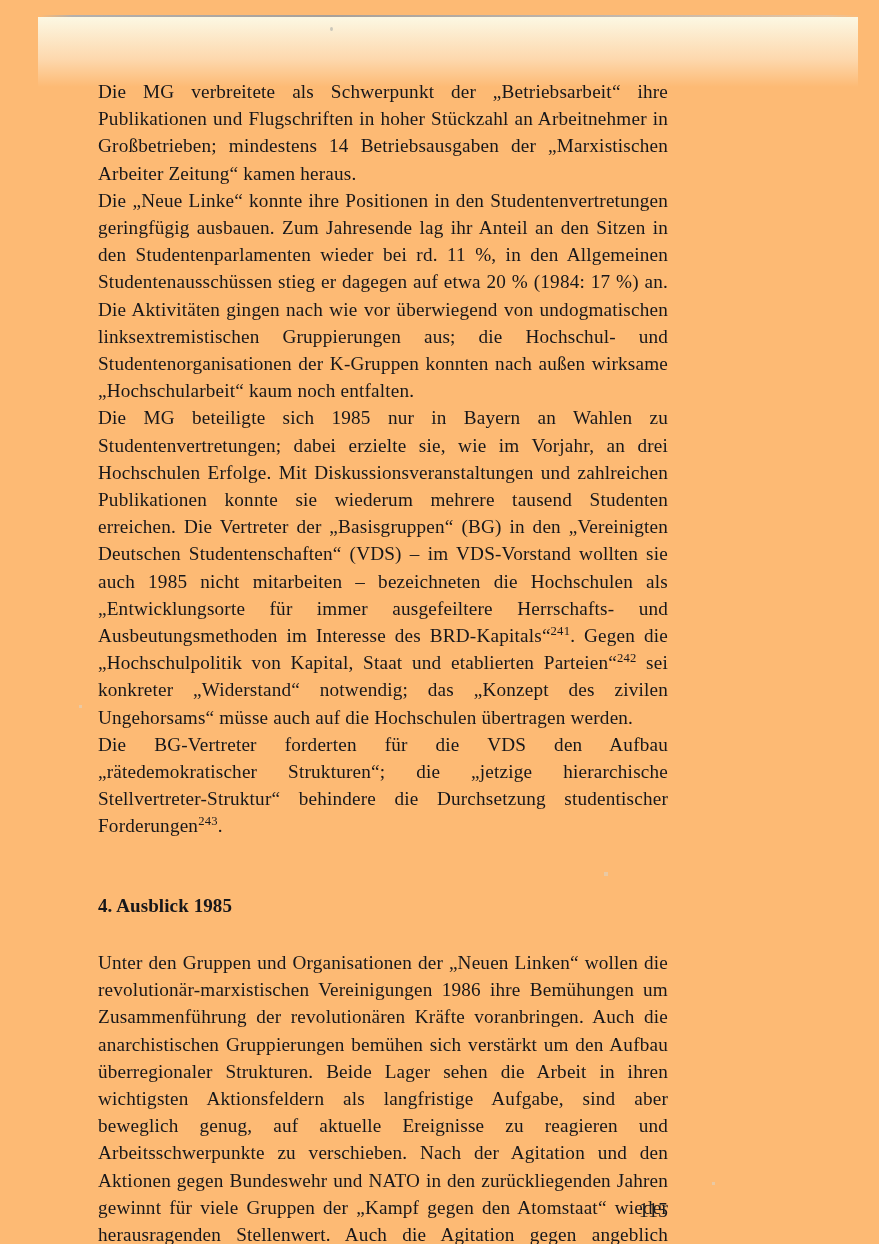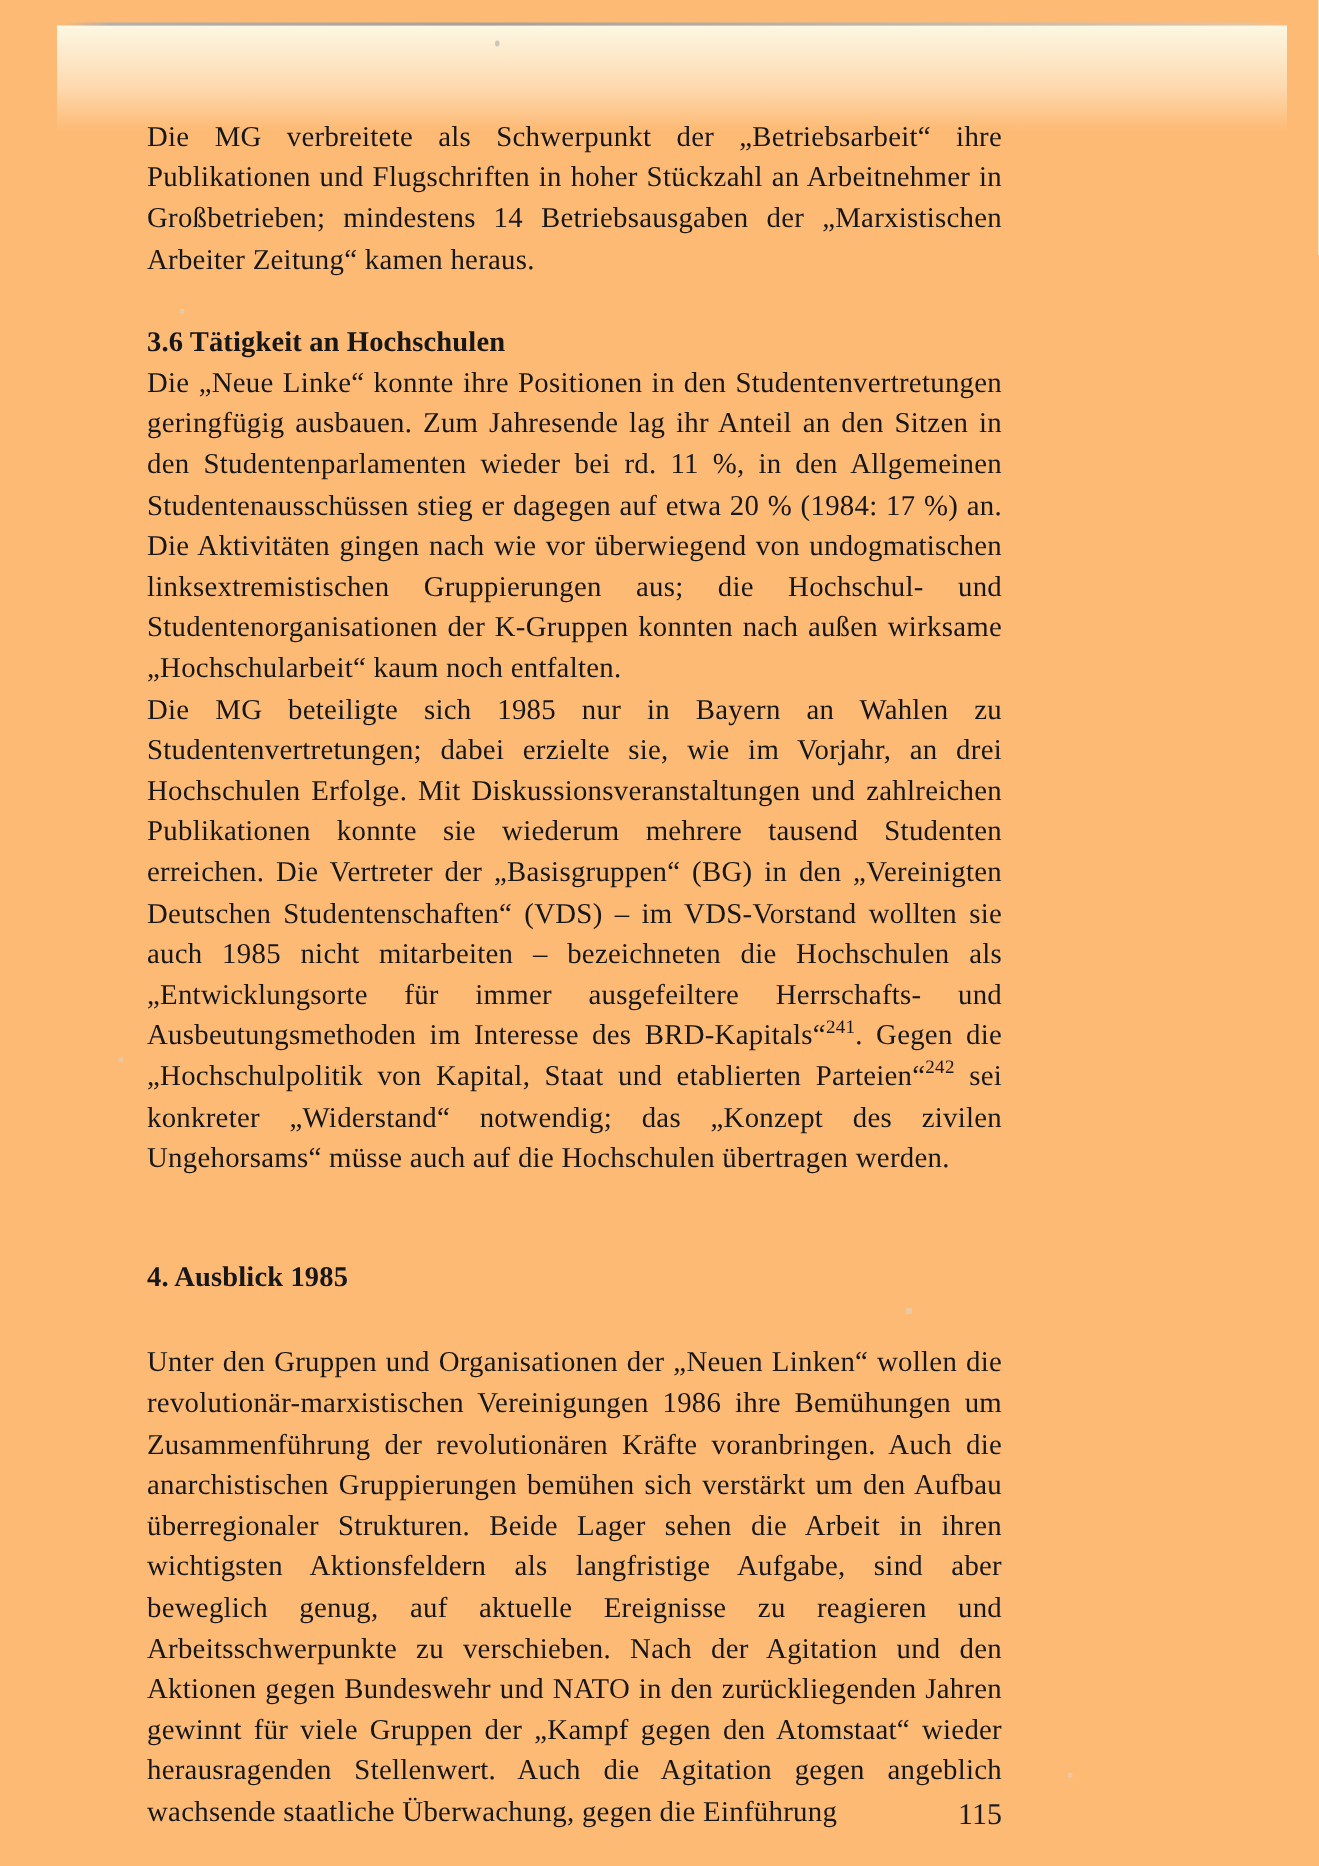--- a/index.html
+++ b/index.html
@@ -143,26 +143,26 @@
   <span class="speck" style="left:120px;  top:206px; width:3px; height:3px;"></span>
   <span class="speck" style="left:604px;  top:872px; width:4px; height:4px;"></span>
   <span class="speck" style="left:712px;  top:1182px; width:3px; height:3px;"></span>
   <span class="speck" style="left:331px;  top:1210px; width:4px; height:3px;"></span>
   <span class="speck" style="left:79px;   top:705px; width:3px; height:3px;"></span>
 
   <div id="text-column">
 
     <p class="para">Die MG verbreitete als Schwerpunkt der „Betriebsarbeit“ ihre Publikationen und Flugschriften in hoher Stückzahl an Arbeitnehmer in Großbetrieben; mindestens 14 Betriebsausgaben der „Marxistischen Arbeiter Zeitung“ kamen heraus.</p>
 
-    <h2 class="heading sec-spaced">3.6 Tätigkeit an Hochschulen</h2>
 
     <p class="para">Die „Neue Linke“ konnte ihre Positionen in den Studentenvertretungen geringfügig ausbauen. Zum Jahresende lag ihr Anteil an den Sitzen in den Studentenparlamenten wieder bei rd. 11 %, in den Allgemeinen Studentenausschüssen stieg er dagegen auf etwa 20 % (1984: 17 %) an. Die Aktivitäten gingen nach wie vor überwiegend von undogmatischen linksextremistischen Gruppierungen aus; die Hochschul- und Studentenorganisationen der K-Gruppen konnten nach außen wirksame „Hochschularbeit“ kaum noch entfalten.</p>
 
     <p class="para"><span>Die MG beteiligte sich 1985 nur in Bayern an Wahlen zu Studentenvertretungen; dabei erzielte sie, wie im Vorjahr, an drei Hochschulen Erfolge. Mit Diskussionsveranstaltungen und zahlreichen Publikationen konnte sie wiederum mehrere tausend Studenten erreichen. Die Vertreter der „Basisgruppen“ (BG) in den „Vereinigten Deutschen Studentenschaften“ (VDS) – im VDS-Vorstand wollten sie auch 1985 nicht mitarbeiten – bezeichneten die Hochschulen als „Entwicklungsorte für immer ausgefeiltere Herrschafts- und Ausbeutungsmethoden im Interesse des BRD-Kapitals“</span><sup class="fn">241</sup><span>. Gegen die „Hochschulpolitik von Kapital, Staat und etablierten Parteien“</span><sup class="fn">242</sup><span> sei konkreter „Widerstand“ notwendig; das „Konzept des zivilen Ungehorsams“ müsse auch auf die Hochschulen übertragen werden.</span></p>
 
+    <p class="para"><span>Die BG-Vertreter forderten für die VDS den Aufbau „rätedemokratischer Strukturen“; die „jetzige hierarchische Stellvertreter-Struktur“ behindere die Durchsetzung studentischer Forderungen</span><sup class="fn">243</sup><span>.</span></p>
 
 
     <h2 class="heading outlook">4. Ausblick 1985</h2>
 
     <p class="para after-outlook">Unter den Gruppen und Organisationen der „Neuen Linken“ wollen die revolutionär-marxistischen Vereinigungen 1986 ihre Bemühungen um Zusammenführung der revolutionären Kräfte voranbringen. Auch die anarchistischen Gruppierungen bemühen sich verstärkt um den Aufbau überregionaler Strukturen. Beide Lager sehen die Arbeit in ihren wichtigsten Aktionsfeldern als langfristige Aufgabe, sind aber beweglich genug, auf aktuelle Ereignisse zu reagieren und Arbeitsschwerpunkte zu verschieben. Nach der Agitation und den Aktionen gegen Bundeswehr und NATO in den zurückliegenden Jahren gewinnt für viele Gruppen der „Kampf gegen den Atomstaat“ wieder herausragenden Stellenwert. Auch die Agitation gegen angeblich wachsende staatliche Überwachung, gegen die Einführung</p>
 
   </div>
 
 
   <div id="page-number">115</div>

